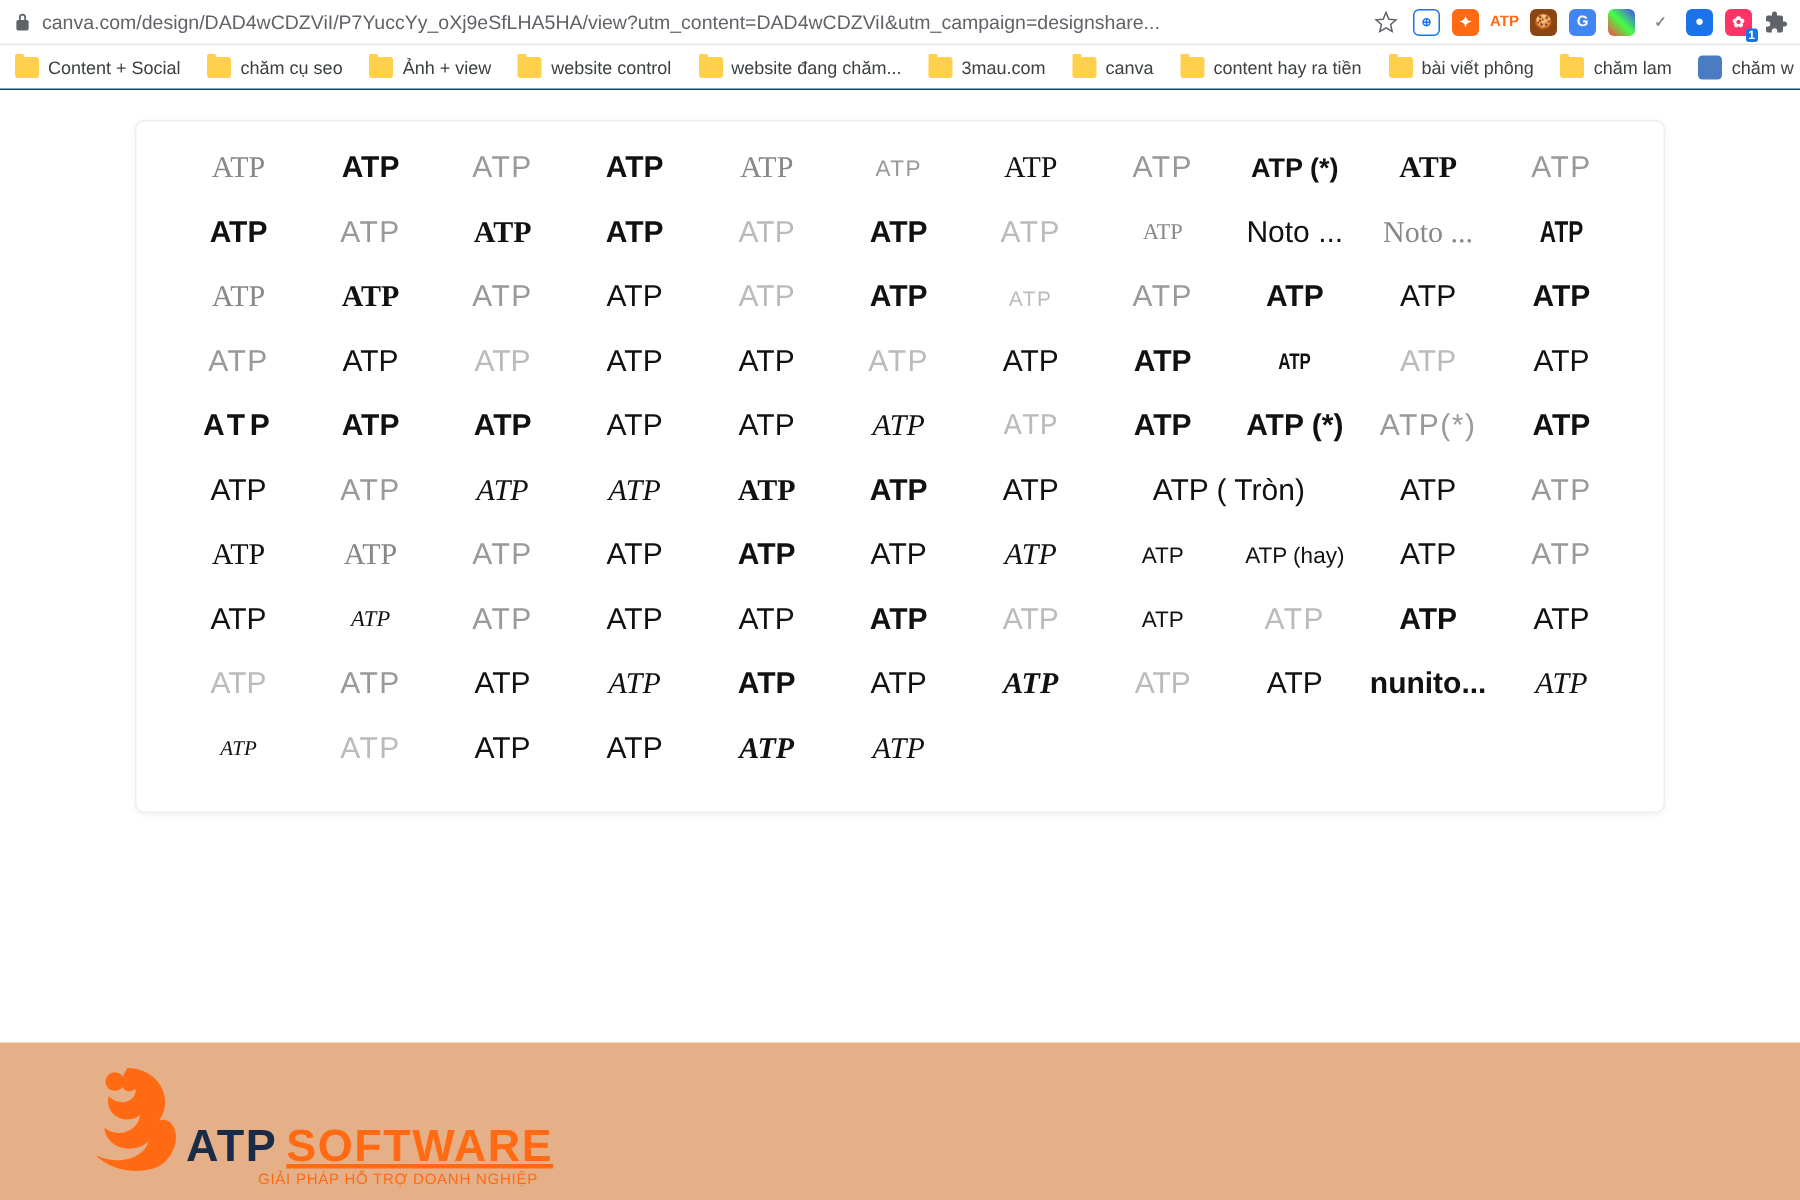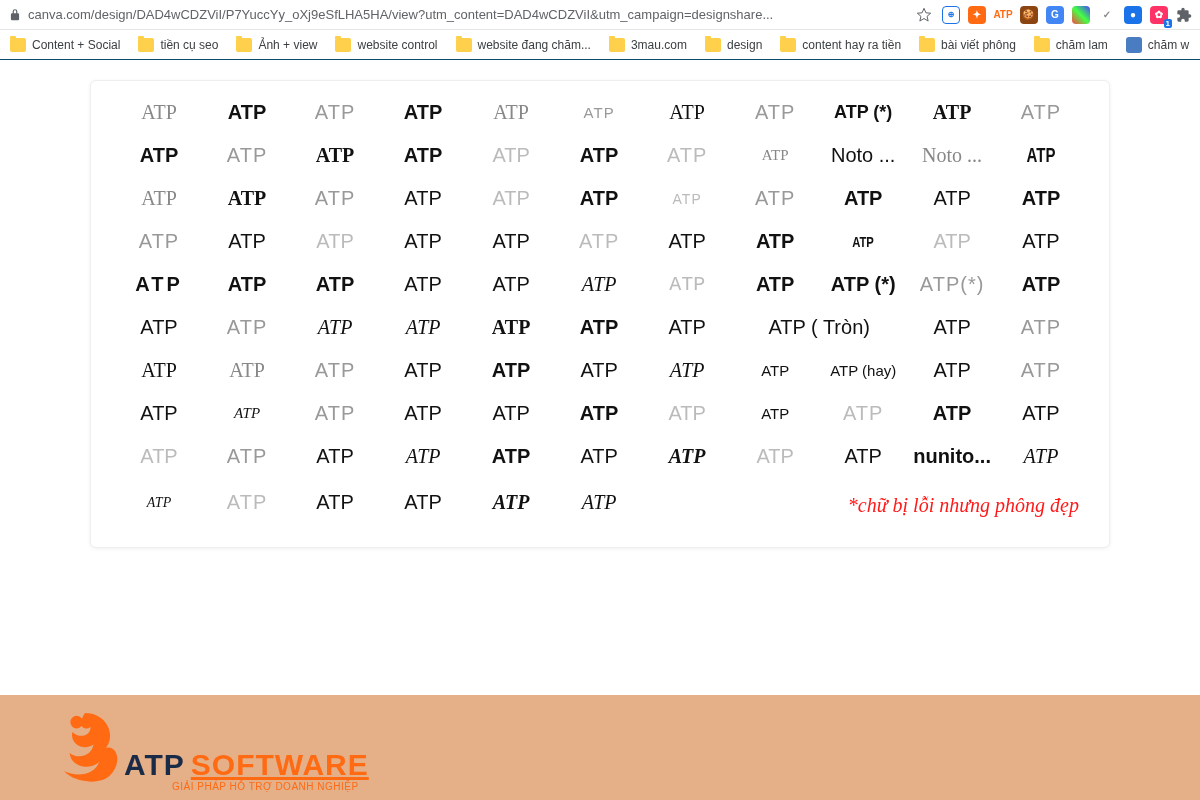--- a/index.html
+++ b/index.html
@@ -84,41 +84,41 @@
   </div>
 </div>
 
 <div class="bookmarks">
   <div class="bm">
       <span class="folder-ic"></span>
       <span>Content + Social</span>
     </div>
   <div class="bm">
       <span class="folder-ic"></span>
-      <span>tiền cụ seo</span>
+      <span>chăm cụ seo</span>
     </div>
   <div class="bm">
       <span class="folder-ic"></span>
       <span>Ảnh + view</span>
     </div>
   <div class="bm">
       <span class="folder-ic"></span>
       <span>website control</span>
     </div>
   <div class="bm">
       <span class="folder-ic"></span>
       <span>website đang chăm...</span>
     </div>
   <div class="bm">
       <span class="folder-ic"></span>
       <span>3mau.com</span>
     </div>
   <div class="bm">
       <span class="folder-ic"></span>
-      <span>design</span>
+      <span>canva</span>
     </div>
   <div class="bm">
       <span class="folder-ic"></span>
       <span>content hay ra tiền</span>
     </div>
   <div class="bm">
       <span class="folder-ic"></span>
       <span>bài viết phông</span>
     </div>
   <div class="bm">
@@ -241,21 +241,20 @@
       <div class="cell">ATP</div>
       <div class="cell bold">nunito...</div>
       <div class="cell script">ATP</div>
 
       <div class="cell script tiny">ATP</div>
       <div class="cell faded thin">ATP</div>
       <div class="cell">ATP</div>
       <div class="cell">ATP</div>
       <div class="cell bold italic">ATP</div>
       <div class="cell hand italic">ATP</div>
-      <div class="red-note" style="grid-column:7/12">*chữ bị lỗi nhưng phông đẹp</div>
     </div>
   </div>
 </div>
 
 <div class="footer">
   <div class="brand">
     <div class="brand-logo">
       <svg viewBox="0 0 100 110">
           <path d="M50 5 C 80 5 95 35 80 55 C 95 50 105 75 85 95 C 70 108 35 105 20 88 C 40 98 65 92 70 75 C 55 88 30 82 28 62 C 40 72 60 66 62 50 C 48 60 28 50 32 32 C 42 42 58 38 58 25 C 48 32 38 22 50 5 Z" fill="#ff6a13"></path>
           <circle cx="38" cy="18" r="9" fill="#ff6a13"></circle>

